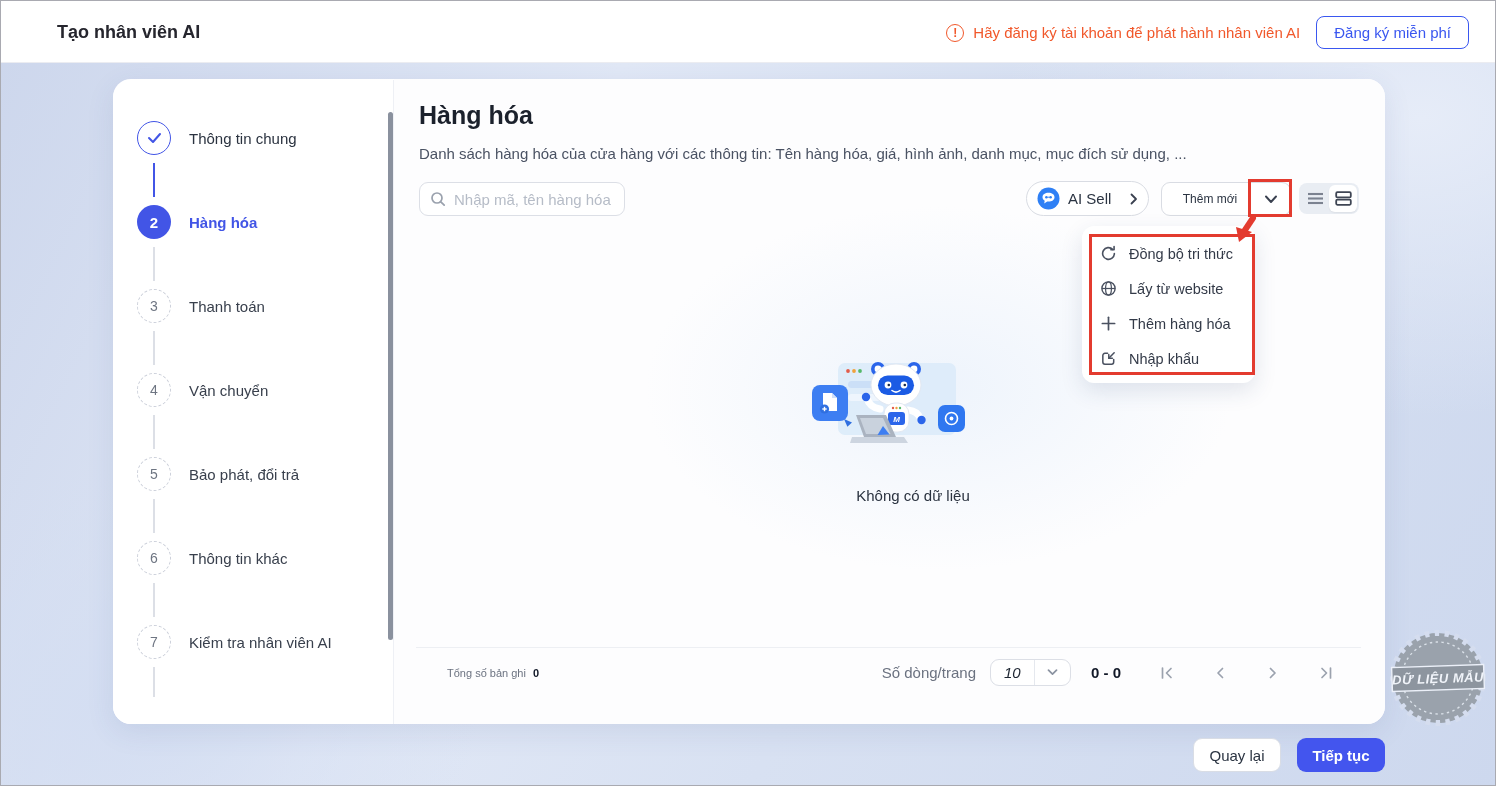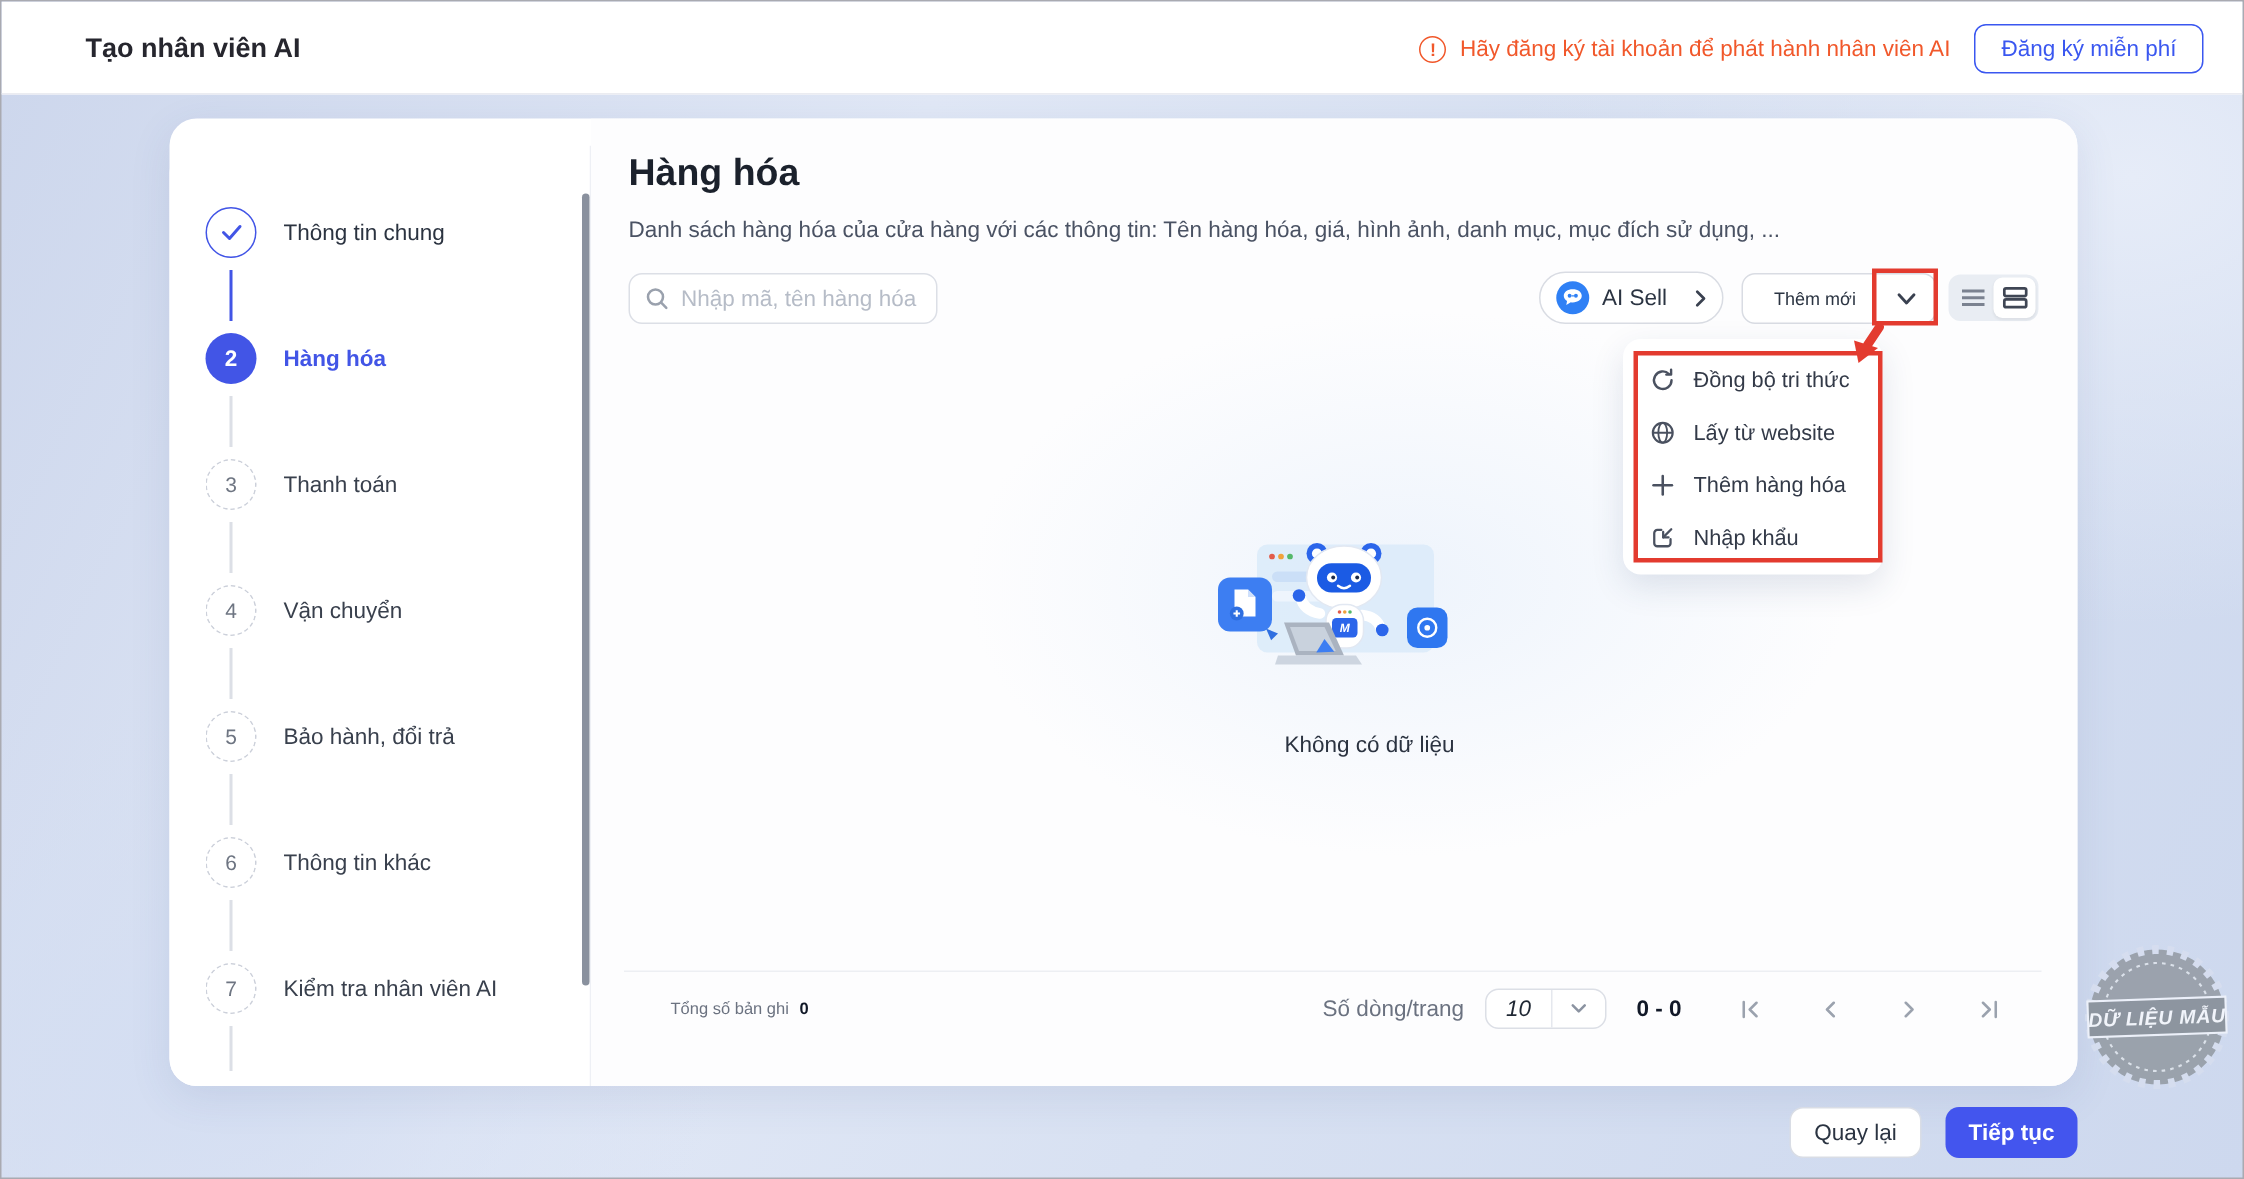--- a/index.html
+++ b/index.html
@@ -27,21 +27,21 @@
                font-size:12px; font-weight:700; line-height:1; }
   .btn-register { background:#fff; border:1px solid #3a57f0; color:#3a57f0; font-size:15px;
                   padding:7px 17px; border-radius:8px; cursor:pointer;
                   font-family:inherit; }
 
   
   .card { position:absolute; left:112px; top:78px; width:1272px; height:645px;
           background:#fff; border-radius:18px; box-shadow:0 8px 28px rgba(60,80,140,.10); }
 
   
-  .stepper { position:absolute; left:0; top:18px; bottom:0; width:281px;
+  .stepper { position:absolute; left:0; top:1px; bottom:0; width:281px;
              border-right:1px solid #eef0f5; border-radius:18px 0 0 18px; background:#fff; }
   .scroll-thumb { position:absolute; left:275px; top:32px; width:5px; height:528px;
                   background:#8a919e; border-radius:3px; }
   .step { position:absolute; left:24px; display:flex; align-items:center; gap:18px; }
   .step-circle { width:34px; height:34px; border-radius:50%; display:flex;
                  align-items:center; justify-content:center; font-size:14px; flex:none; }
   .step-circle.done   { border:1.6px solid #4255e6; background:#fff; }
   .step-circle.active { background:#4255e6; color:#fff; font-weight:700; font-size:15px; }
   .step-circle.pending{ border:1.3px dashed #ccd0da; color:#6e7582; background:#fff; }
   .step-label { font-size:15px; color:#39404d; white-space:nowrap; }
@@ -172,21 +172,21 @@
       <div class="step-label">Thanh toán</div>
     </div>
 
     <div class="step" style="top:293px;">
       <div class="step-circle pending">4</div>
       <div class="step-label">Vận chuyển</div>
     </div>
 
     <div class="step" style="top:377px;">
       <div class="step-circle pending">5</div>
-      <div class="step-label">Bảo hành, đổi trả</div>
+      <div class="step-label">Bảo phát, đổi trả</div>
     </div>
 
     <div class="step" style="top:461px;">
       <div class="step-circle pending">6</div>
       <div class="step-label">Thông tin khác</div>
     </div>
 
     <div class="step" style="top:545px;">
       <div class="step-circle pending">7</div>
       <div class="step-label">Kiểm tra nhân viên AI</div>

